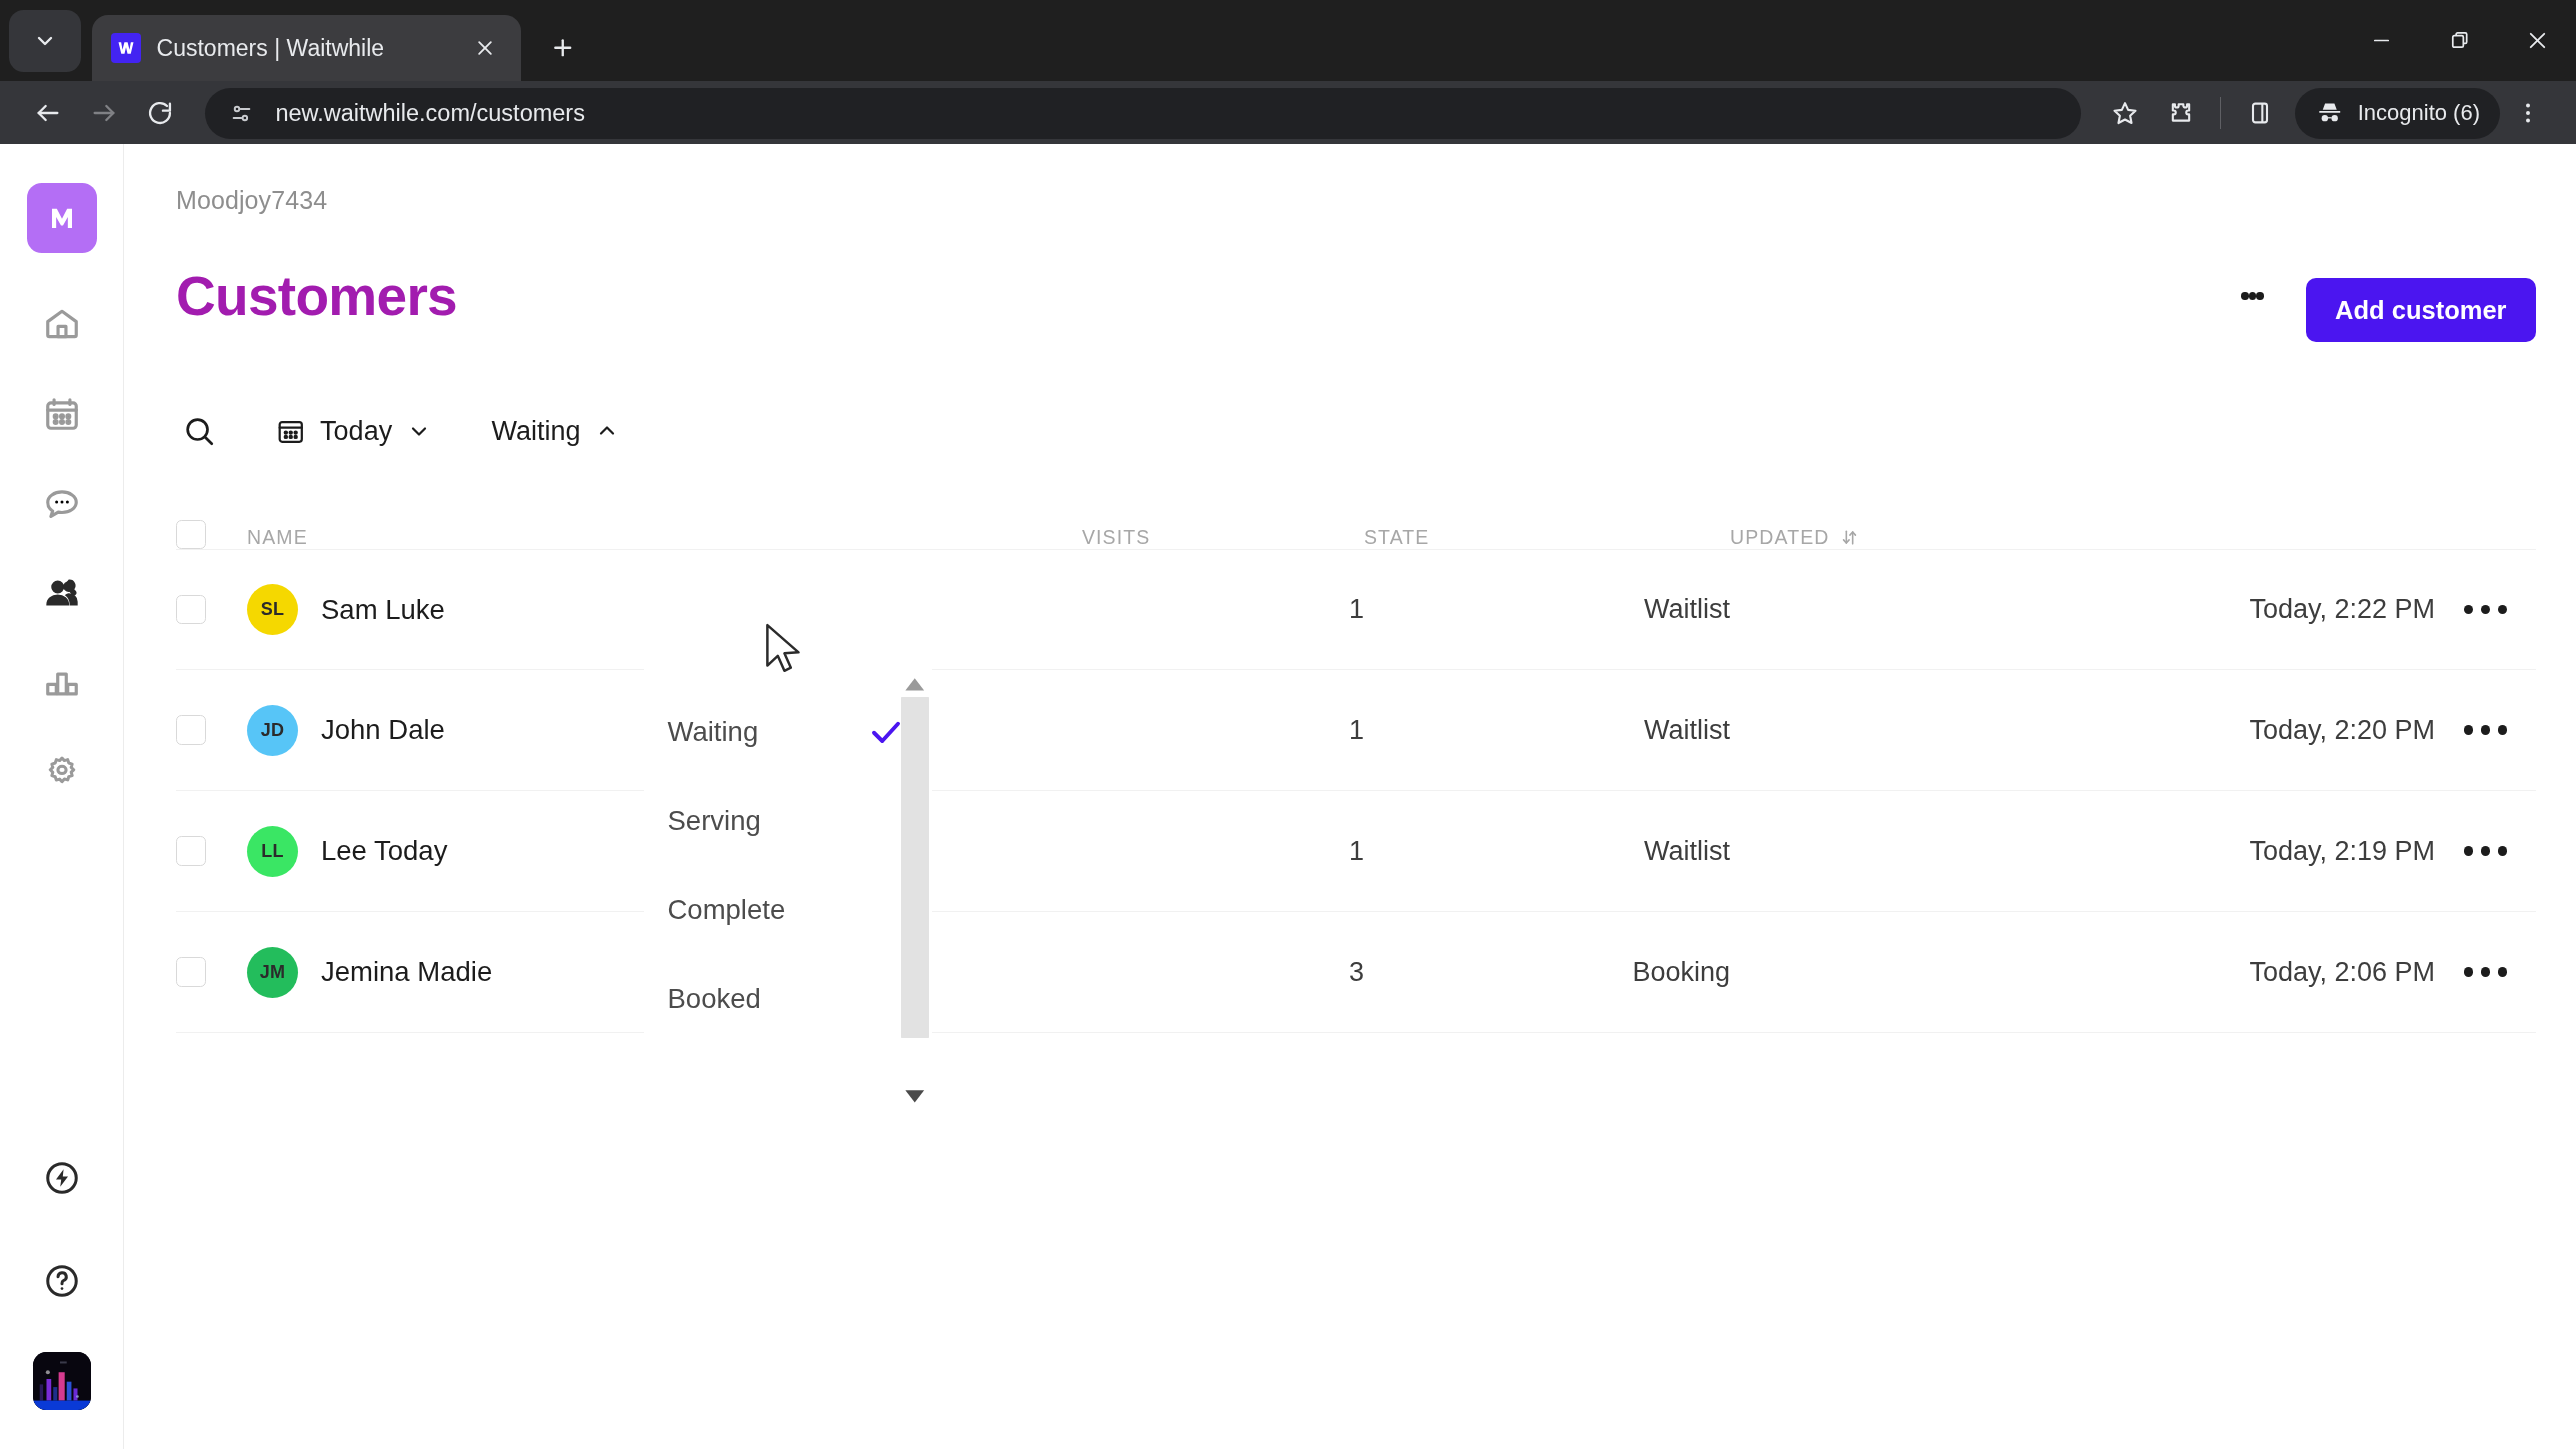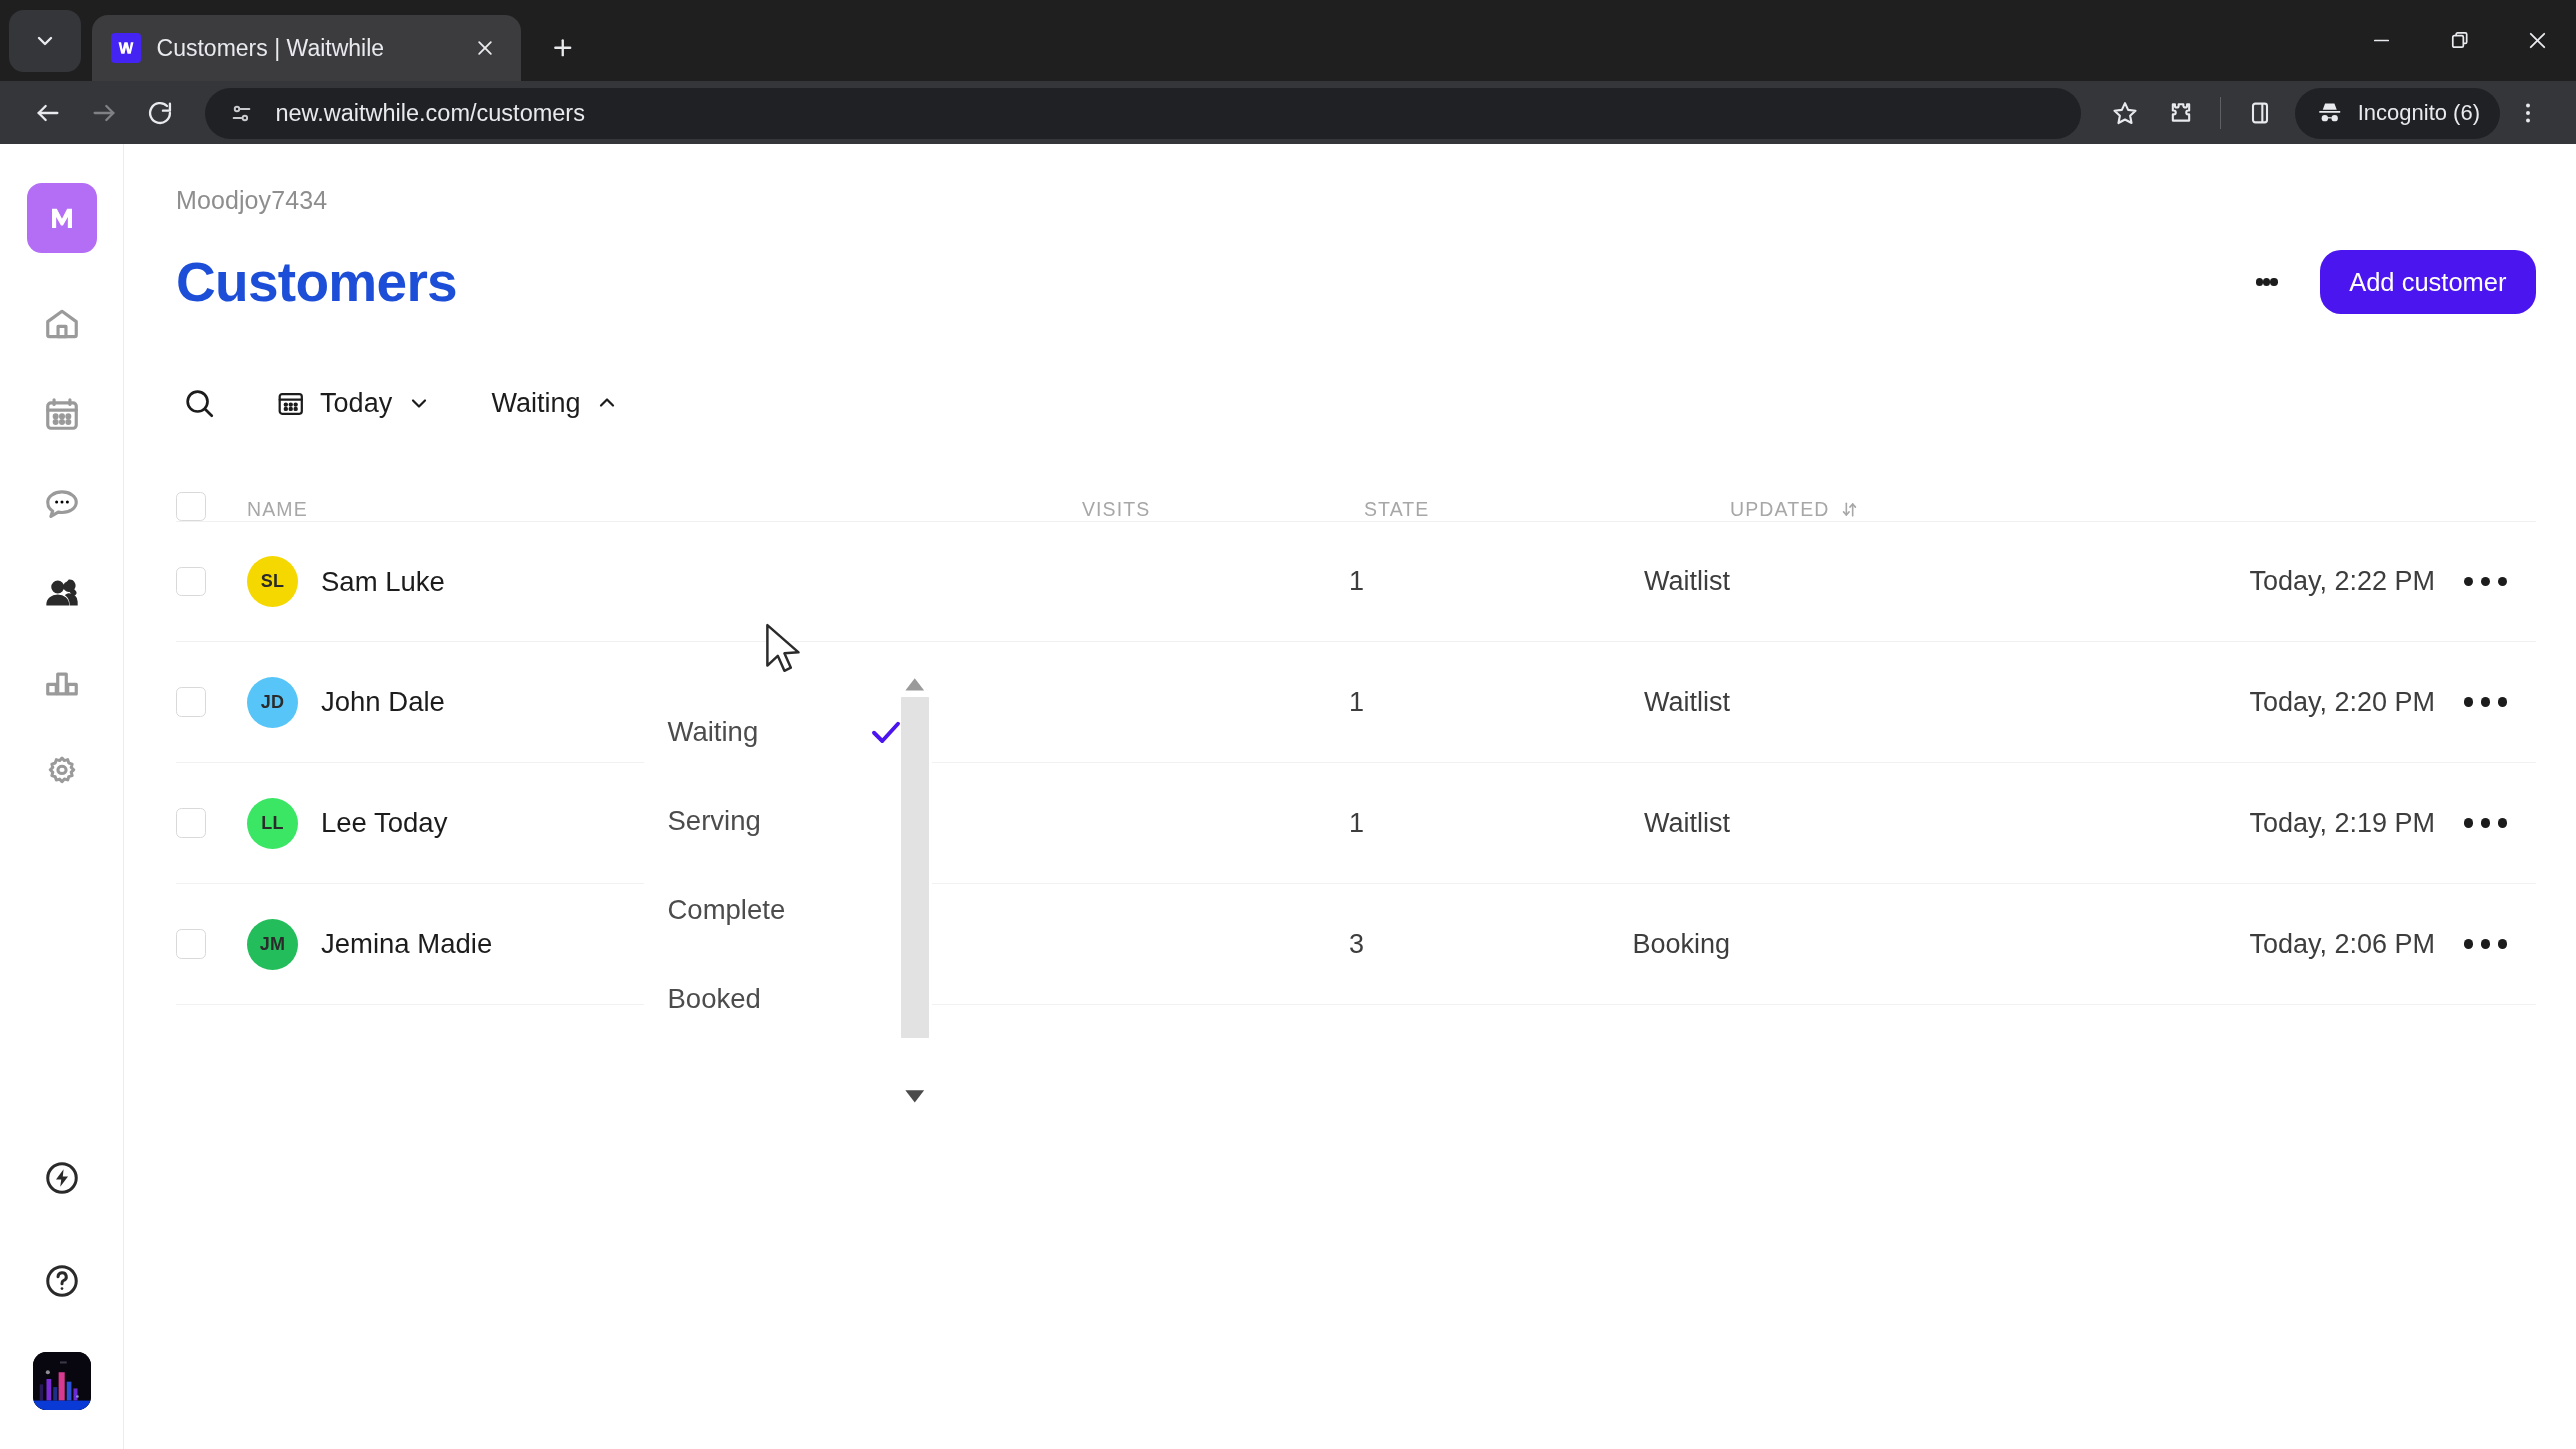--- a/index.html
+++ b/index.html
@@ -108,28 +108,28 @@
   .avatar-photo {
     width:58px; height:58px; border-radius:13.4px; overflow:hidden;
     background:#0a0713; position:relative;
   }
 
   
   .content { flex:1 1 auto; position:relative; padding:0 40px 0 52px; min-width:0; }
   .org-name { color:#8e8e8e; font-size:25px; margin-top:42px; letter-spacing:0.1px; }
 
   .title-row { display:flex; align-items:center; margin-top:35px; }
-  .page-title { font-size:55px; font-weight:700; color:#1d4ed8; letter-spacing:-0.7px; }
+  .page-title { font-size:55px; font-weight:700; color:#a21caf; letter-spacing:-0.7px; }
   .title-actions { margin-left:auto; display:flex; align-items:center; gap:31px; }
   .kebab { width:44px; height:44px; display:flex; align-items:center; justify-content:center; }
   .kebab .dot { width:7.4px; height:7.4px; border-radius:50%; background:#1c1c1c; display:block; margin:3px 0; }
   .btn-primary {
-    background:#4b15f0; color:#fff; font-size:25.5px; font-weight:400;
-    border:none; border-radius:21px; padding:0 29.5px; height:64px;
-    display:flex; align-items:center; white-space:nowrap;
+    background:#4b15f0; color:#fff; font-size:25.5px; font-weight:700;
+    border:none; border-radius:10px; padding:0 29.5px; height:64px;
+    display:flex; align-items:center; white-space:nowrap;margin-top:28px;
   }
 
   
   .filterbar { display:flex; align-items:center; margin-top:58px; gap:0; position:relative; }
   .fb-search { width:62px; height:62px; display:flex; align-items:center; justify-content:center; margin-left:-8px;}
   .fb-search svg { width:34px; height:34px; }
   .fb-chip { display:flex; align-items:center; height:62px; padding:0 14.8px; margin-left:31px; }
   .fb-chip svg.cal { width:29.5px; height:29.5px; margin-right:14.8px; flex:0 0 auto;}
   .fb-label { font-size:27px; color:#1c1c1c; white-space:nowrap;}
   .fb-chev { width:24px; height:24px; margin-left:14.8px; flex:0 0 auto;}

